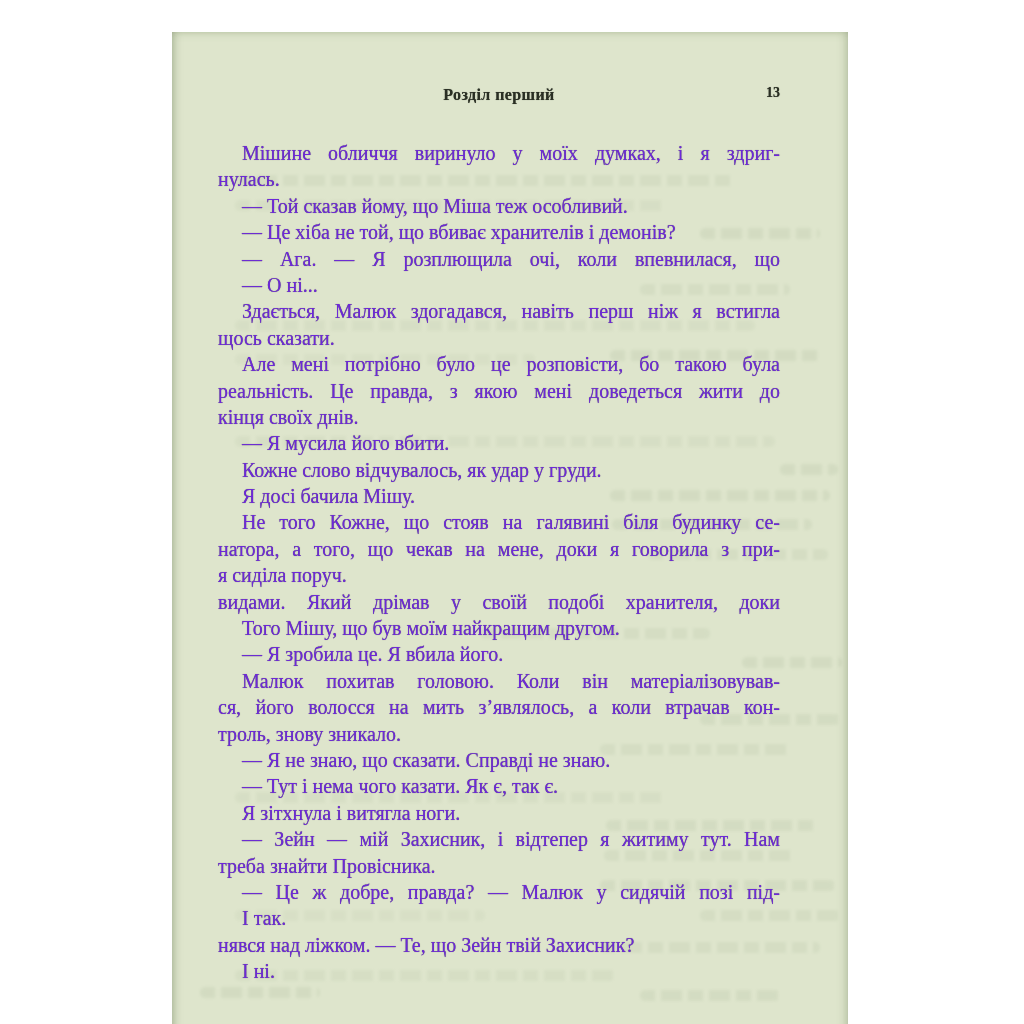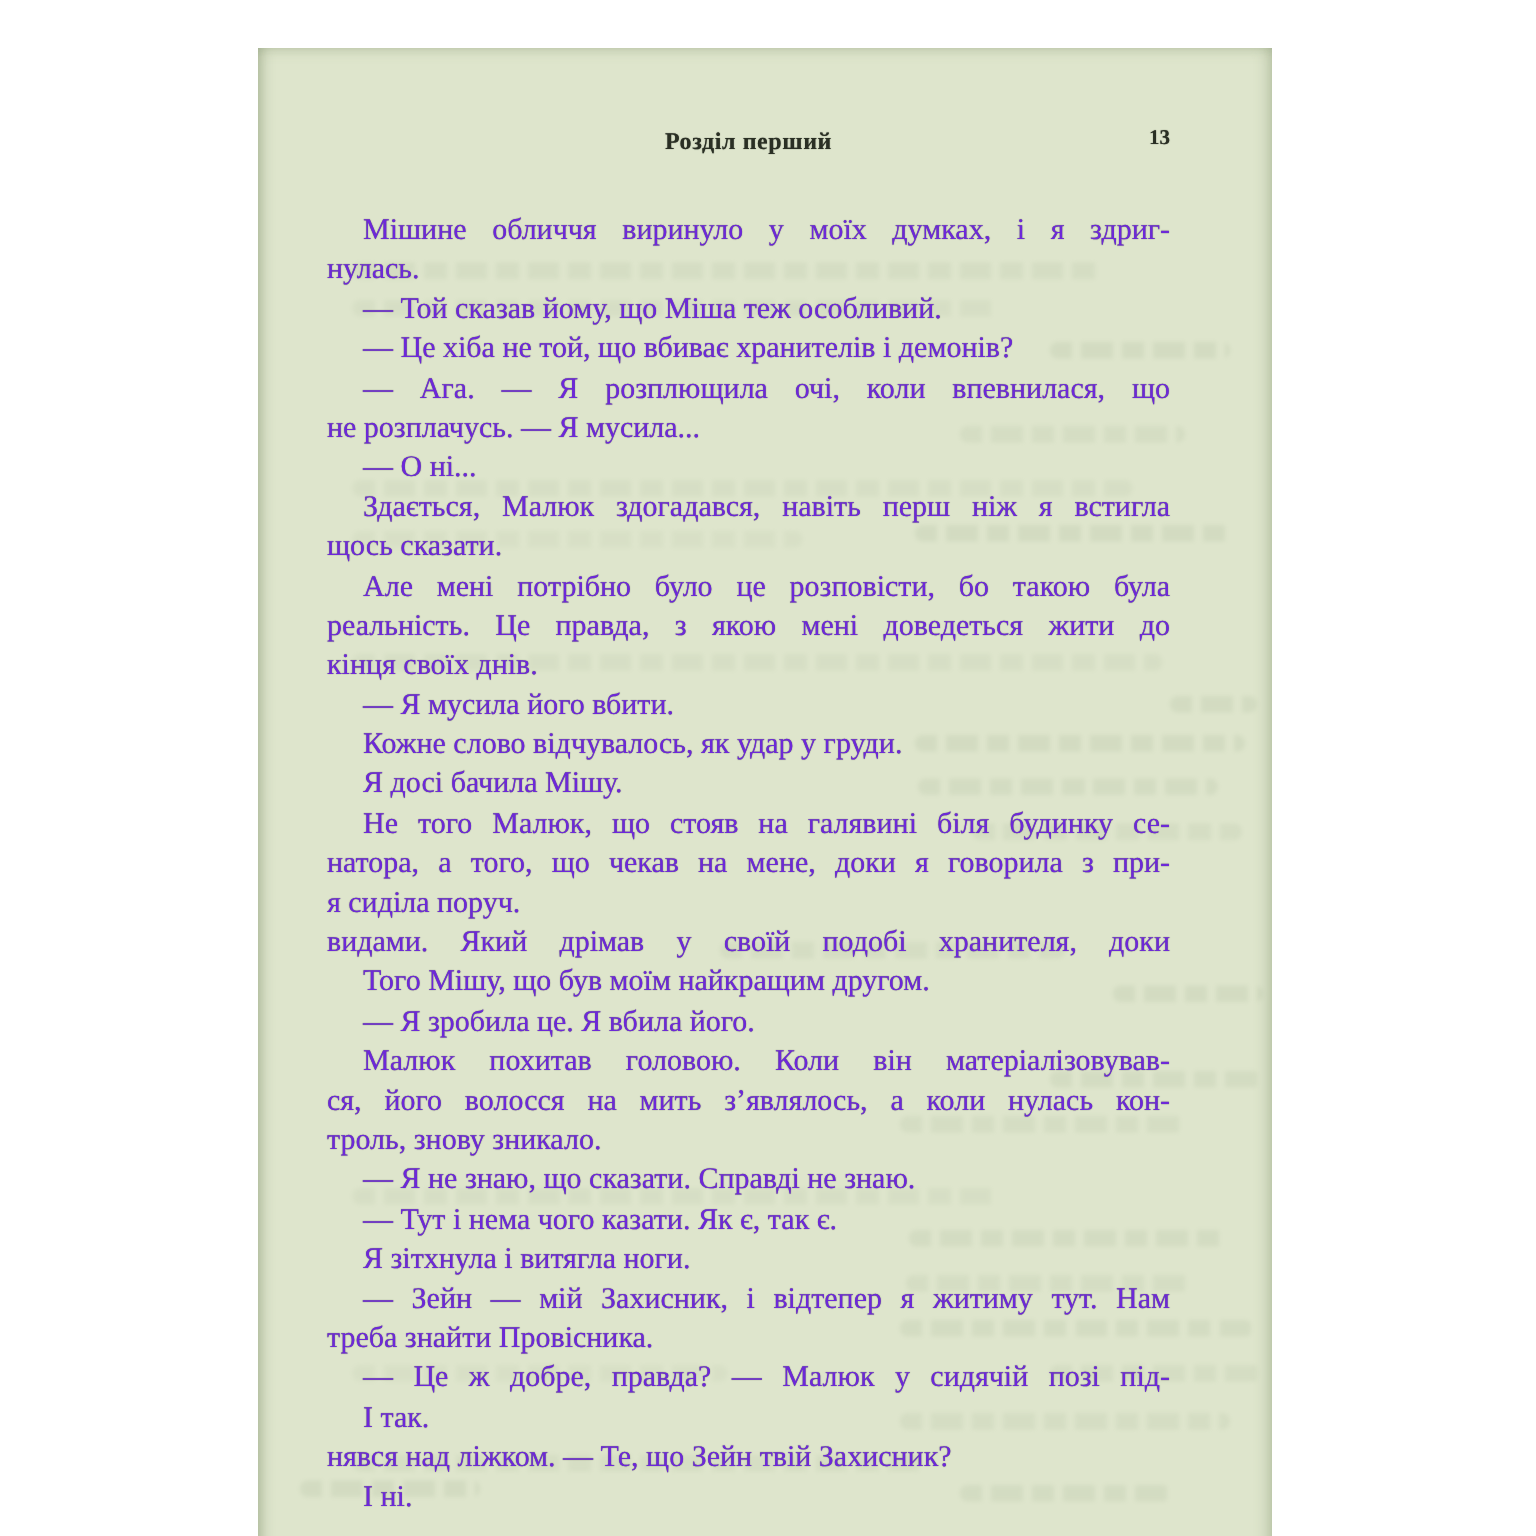--- a/index.html
+++ b/index.html
@@ -138,38 +138,37 @@
       <div class="chapter-title">Розділ перший</div>
       <div class="page-number">13</div>
     </div>
 
     <div class="body-text" id="body-text">
         <div class="line indent just">Мішине обличчя виринуло у моїх думках, і я здриг-</div>
         <div class="line">нулась.</div>
         <div class="line indent">— Той сказав йому, що Міша теж особливий.</div>
         <div class="line indent">— Це хіба не той, що вбиває хранителів і демонів?</div>
         <div class="line indent just">— Ага. — Я розплющила очі, коли впевнилася, що</div>
-        <div class="line">не розплачусь. — Я мусила...</div>
         <div class="line indent">— О ні...</div>
         <div class="line indent just">Здається, Малюк здогадався, навіть перш ніж я встигла</div>
         <div class="line">щось сказати.</div>
         <div class="line indent just">Але мені потрібно було це розповісти, бо такою була</div>
         <div class="line just">реальність. Це правда, з якою мені доведеться жити до</div>
         <div class="line">кінця своїх днів.</div>
         <div class="line indent">— Я мусила його вбити.</div>
         <div class="line indent">Кожне слово відчувалось, як удар у груди.</div>
         <div class="line indent">Я досі бачила Мішу.</div>
-        <div class="line indent just">Не того Малюк, що стояв на галявині біля будинку се-</div>
+        <div class="line indent just">Не того Кожне, що стояв на галявині біля будинку се-</div>
         <div class="line just">натора, а того, що чекав на мене, доки я говорила з при-</div>
         <div class="line">я сиділа поруч.</div>
         <div class="line just">видами. Який дрімав у своїй подобі хранителя, доки</div>
         <div class="line indent">Того Мішу, що був моїм найкращим другом.</div>
         <div class="line indent">— Я зробила це. Я вбила його.</div>
         <div class="line indent just">Малюк похитав головою. Коли він матеріалізовував-</div>
-        <div class="line just">ся, його волосся на мить з’являлось, а коли нулась кон-</div>
+        <div class="line just">ся, його волосся на мить з’являлось, а коли втрачав кон-</div>
         <div class="line">троль, знову зникало.</div>
         <div class="line indent">— Я не знаю, що сказати. Справді не знаю.</div>
         <div class="line indent">— Тут і нема чого казати. Як є, так є.</div>
         <div class="line indent">Я зітхнула і витягла ноги.</div>
         <div class="line indent just">— Зейн — мій Захисник, і відтепер я житиму тут. Нам</div>
         <div class="line">треба знайти Провісника.</div>
         <div class="line indent just">— Це ж добре, правда? — Малюк у сидячій позі під-</div>
         <div class="line indent">І так.</div>
         <div class="line">нявся над ліжком. — Те, що Зейн твій Захисник?</div>
         <div class="line indent">І ні.</div>

